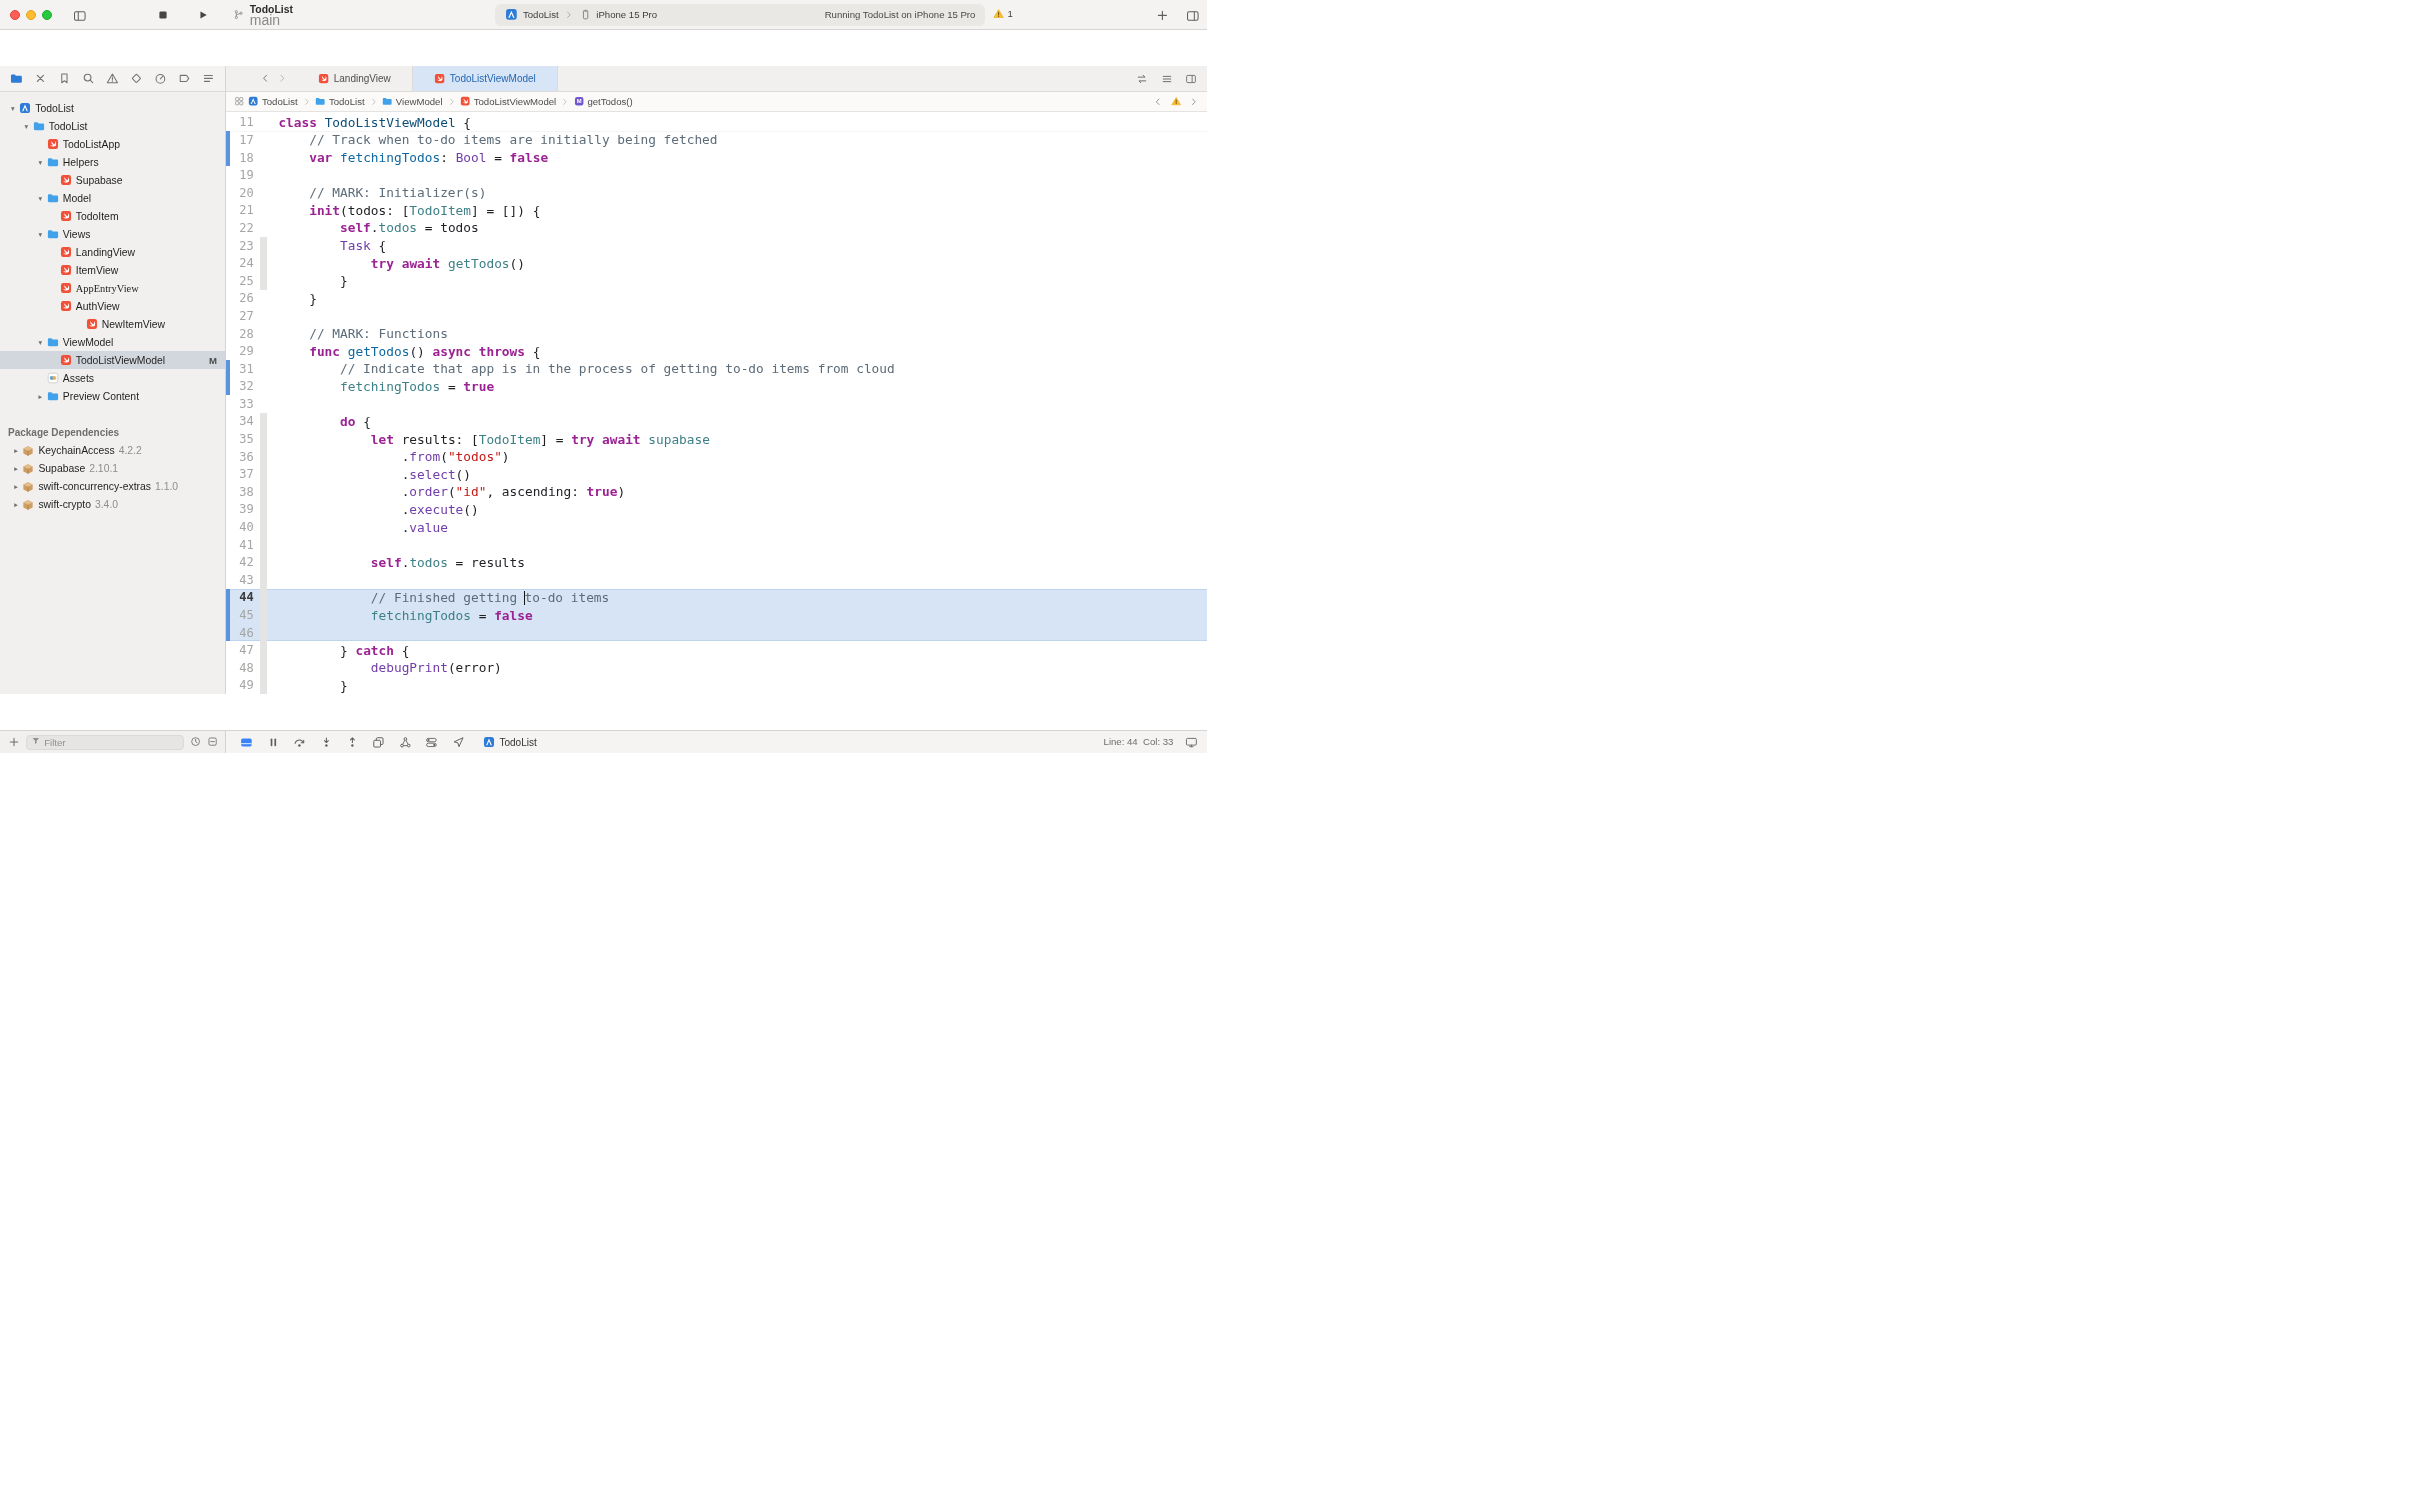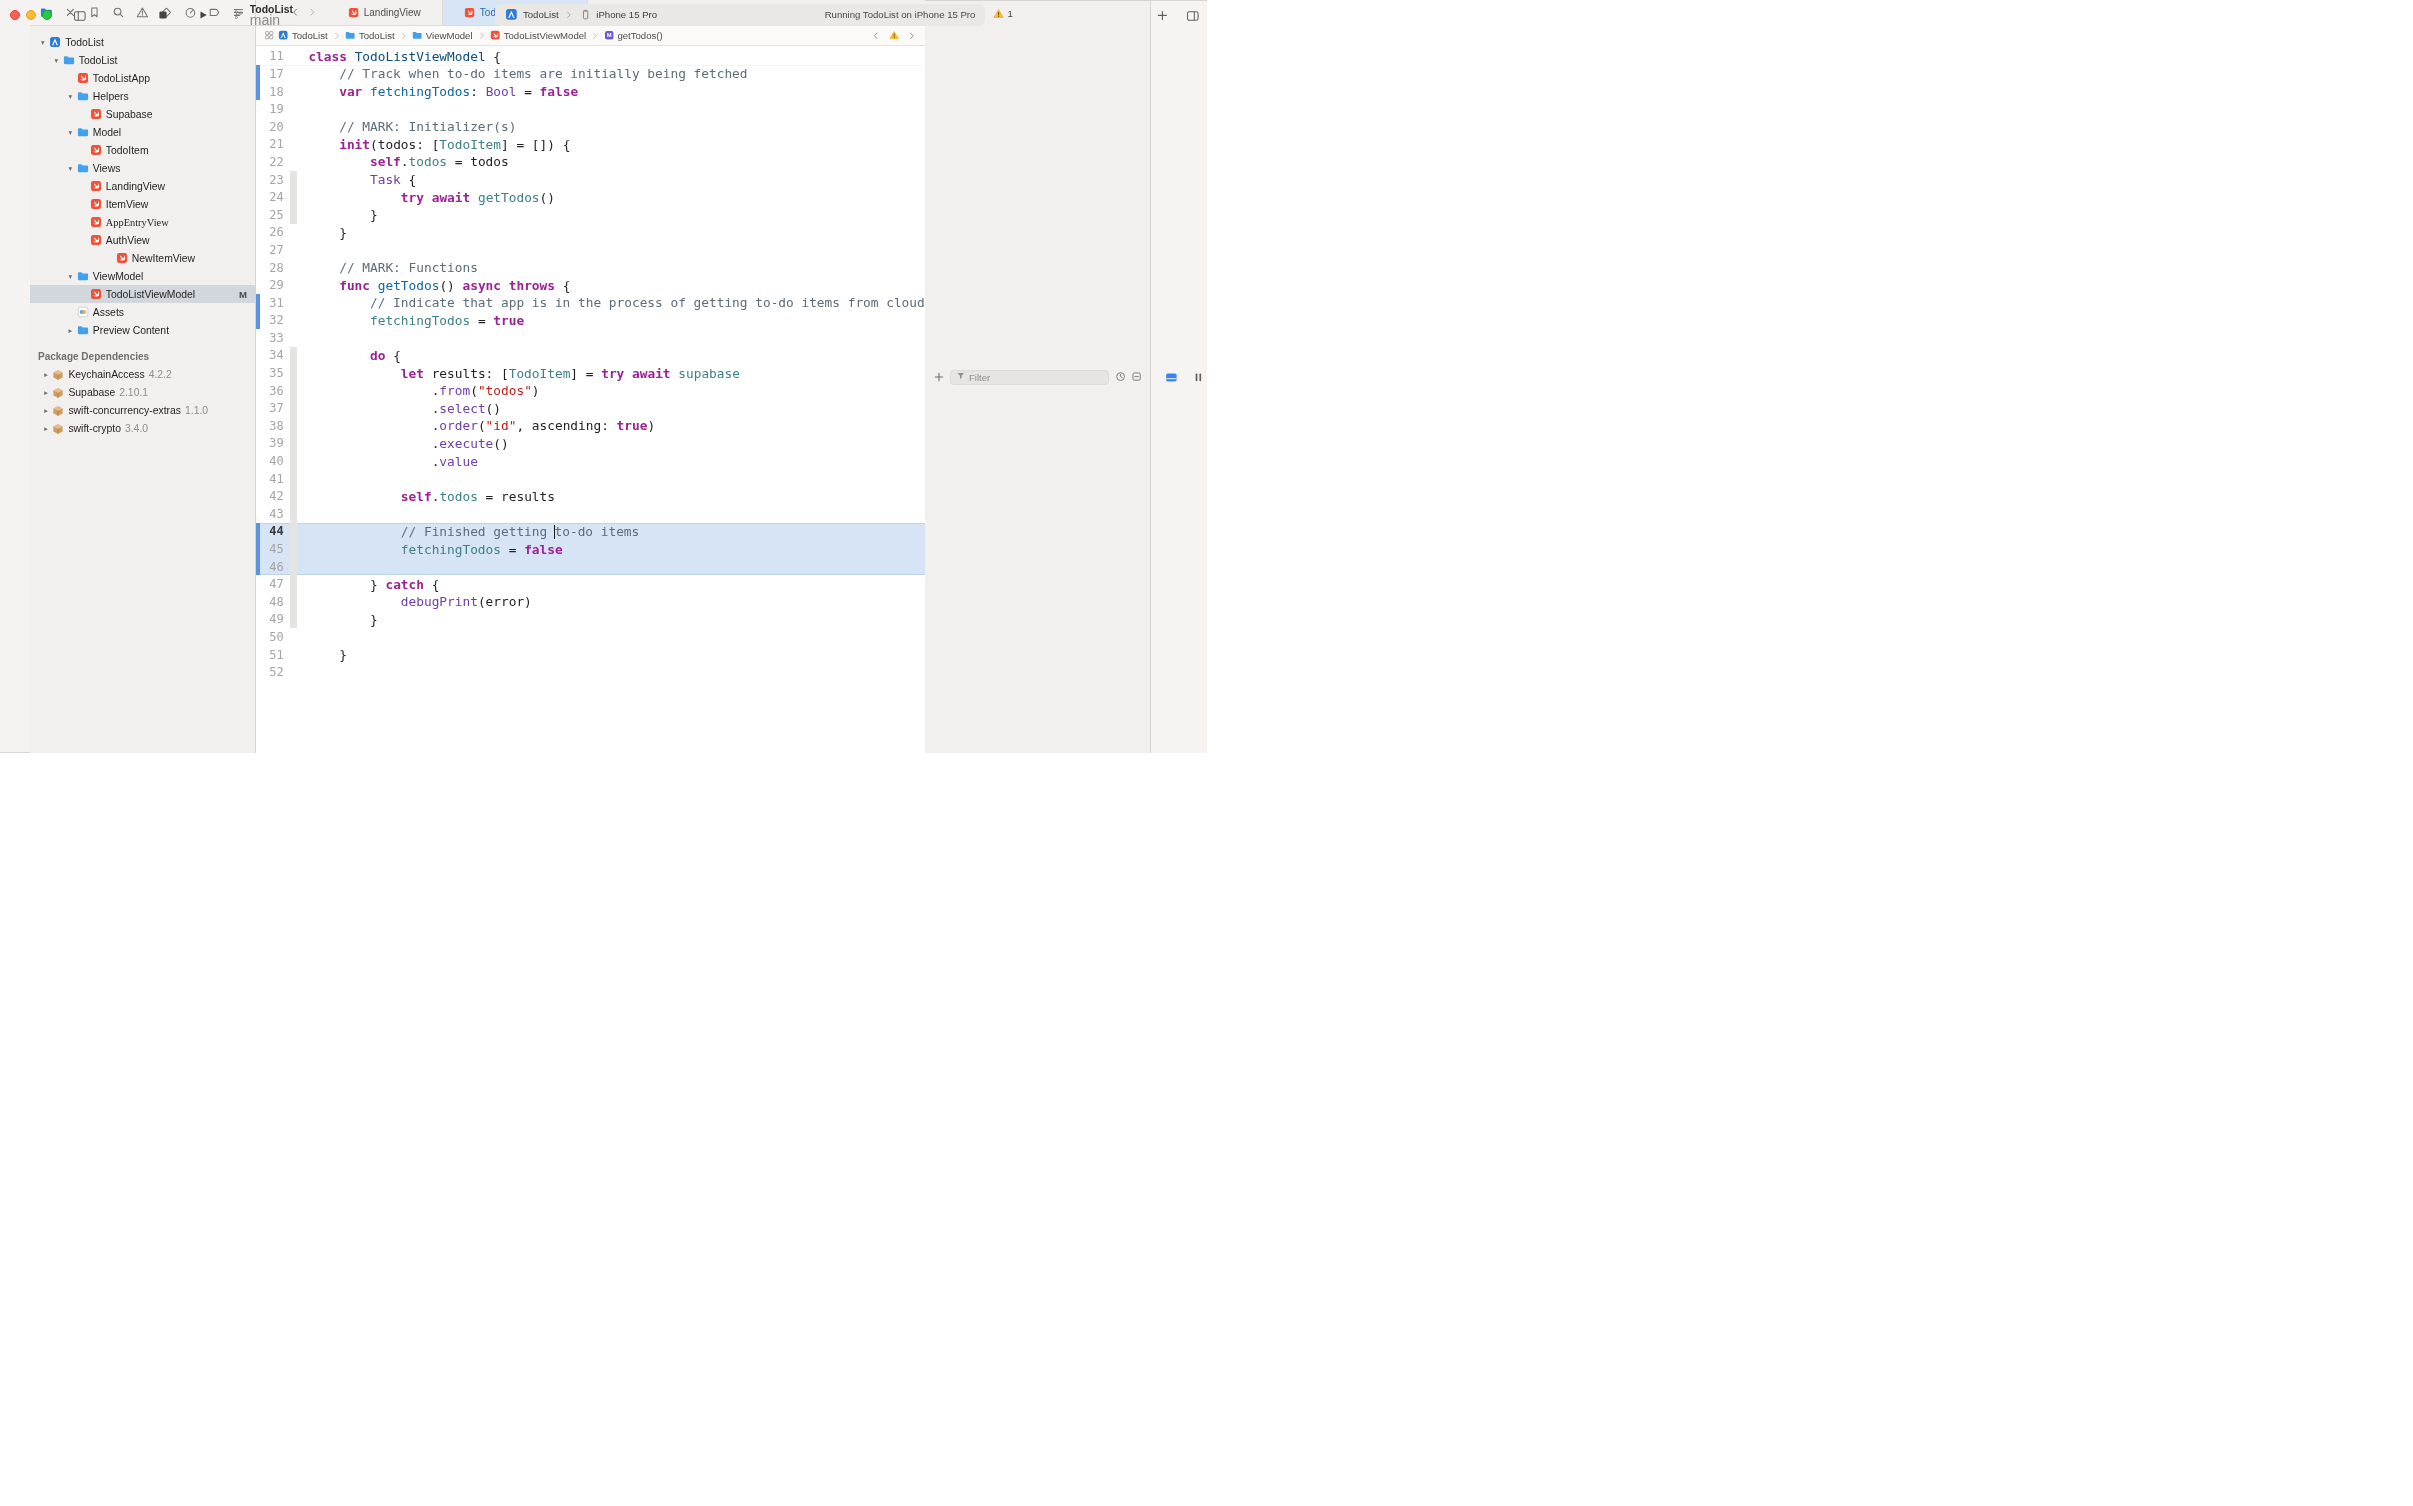--- a/index.html
+++ b/index.html
@@ -1,18 +1,18 @@
 <!DOCTYPE html>
 <html style="font-size:12.8px"><head>
 <meta charset="utf-8">
 <style>
   * { margin:0; padding:0; box-sizing:border-box; }
   html,body { width:1207px; height:753px; overflow:hidden; }
   body { font-family:"Liberation Sans","DejaVu Sans",sans-serif; background:#fff; color:#222; }
-  .window { width:1207px; height:753px; display:flex; flex-direction:row; background:#fff; }
+  .window { width:1207px; height:753px; display:flex; flex-direction:column; background:#fff;gap:36px; }
 
   
   .iw { display:inline-flex; flex:none; }
   .iw svg { width:100%; height:100%; display:block; }
   .s12{width:9.6px;height:9.6px}.s13{width:10.4px;height:10.4px}.s14{width:11.2px;height:11.2px}
   .s15{width:12px;height:12px}.s16{width:12.8px;height:12.8px}.s17{width:13.6px;height:13.6px}
 
   
   .titlebar { position:relative; flex:0 0 30px; background:#F4F3F1; border-bottom:0.8px solid #D6D5D3; }
   .light { position:absolute; top:10.4px; width:10px; height:10px; border-radius:50%; }
@@ -42,21 +42,21 @@
   .nav-btn { width:19px; height:19px; display:flex; align-items:center; justify-content:center; color:#73736F; background:none; border:none; }
   .nav-btn.sel { color:#2E7CD5; }
 
   .tree { flex:1; overflow:hidden; padding-top:7.2px; font-size:10.4px; }
   .row { height:18px; display:flex; align-items:center; position:relative; }
   .row.selected { background:#D2D7DD; }
   .disc { flex:0 0 12.8px; text-align:center; color:#6F6F6E; font-size:7.2px; font-family:"DejaVu Sans",sans-serif; }
   .lbl { margin-left:4px; color:#1F1F1F; white-space:nowrap; }
   .ver { margin-left:4px; color:#8E8E8C; white-space:nowrap; }
   .badge { position:absolute; right:8px; color:#4A4A49; font-size:9.6px; font-weight:600; }
-  .pkg-header { margin-top:9px; height:17.6px; display:flex; align-items:center; padding-left:8px;
+  .pkg-header { margin-top:19px; height:17.6px; display:flex; align-items:center; padding-left:8px;
                 color:#6E6E6C; font-weight:700; font-size:10px; }
 
   .right { flex:1; min-width:0; display:flex; flex-direction:column; background:#fff; }
   .tabbar { flex:0 0 26px; background:#F1F0EE; border-bottom:0.8px solid #DCDBD9; display:flex; align-items:stretch; }
   .tab-chevrons { display:flex; align-items:center; gap:6.4px; padding:0 9.6px 0 34px; }
   .chev-btn { background:none; border:none; color:#73736F; display:flex; }
   .chev-btn.dim { color:#B8B7B5; }
   .tab { display:flex; align-items:center; gap:4.8px; padding:0 21px; font-size:10px; color:#4E4E4D; border-right:0.8px solid #DCDBD9; }
   .tab:first-of-type { border-left:0.8px solid #DCDBD9; }
   .tab.active { background:#D8E5F6; color:#2467B2; }

